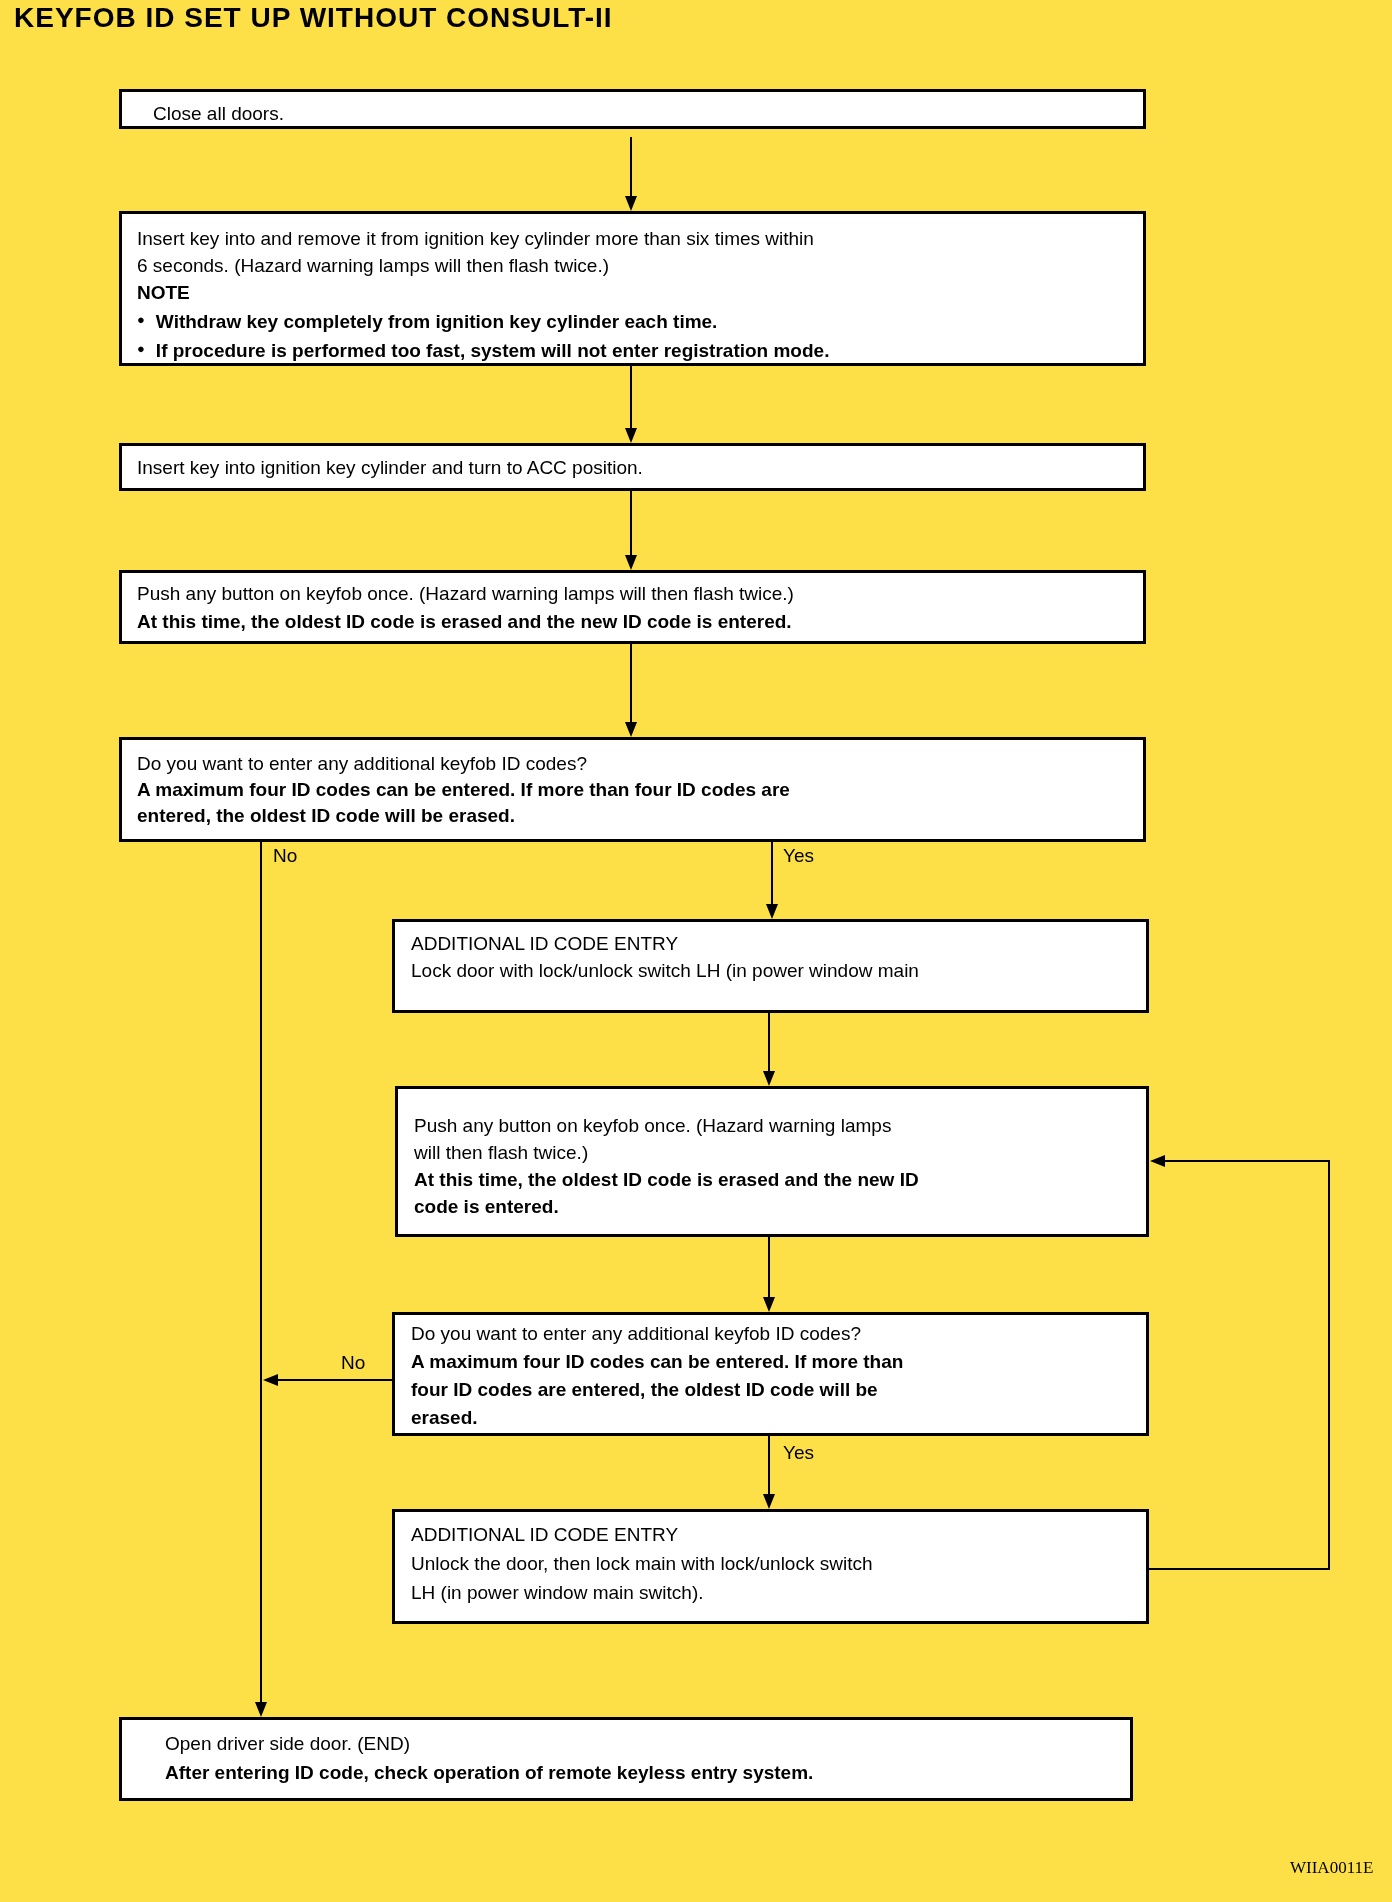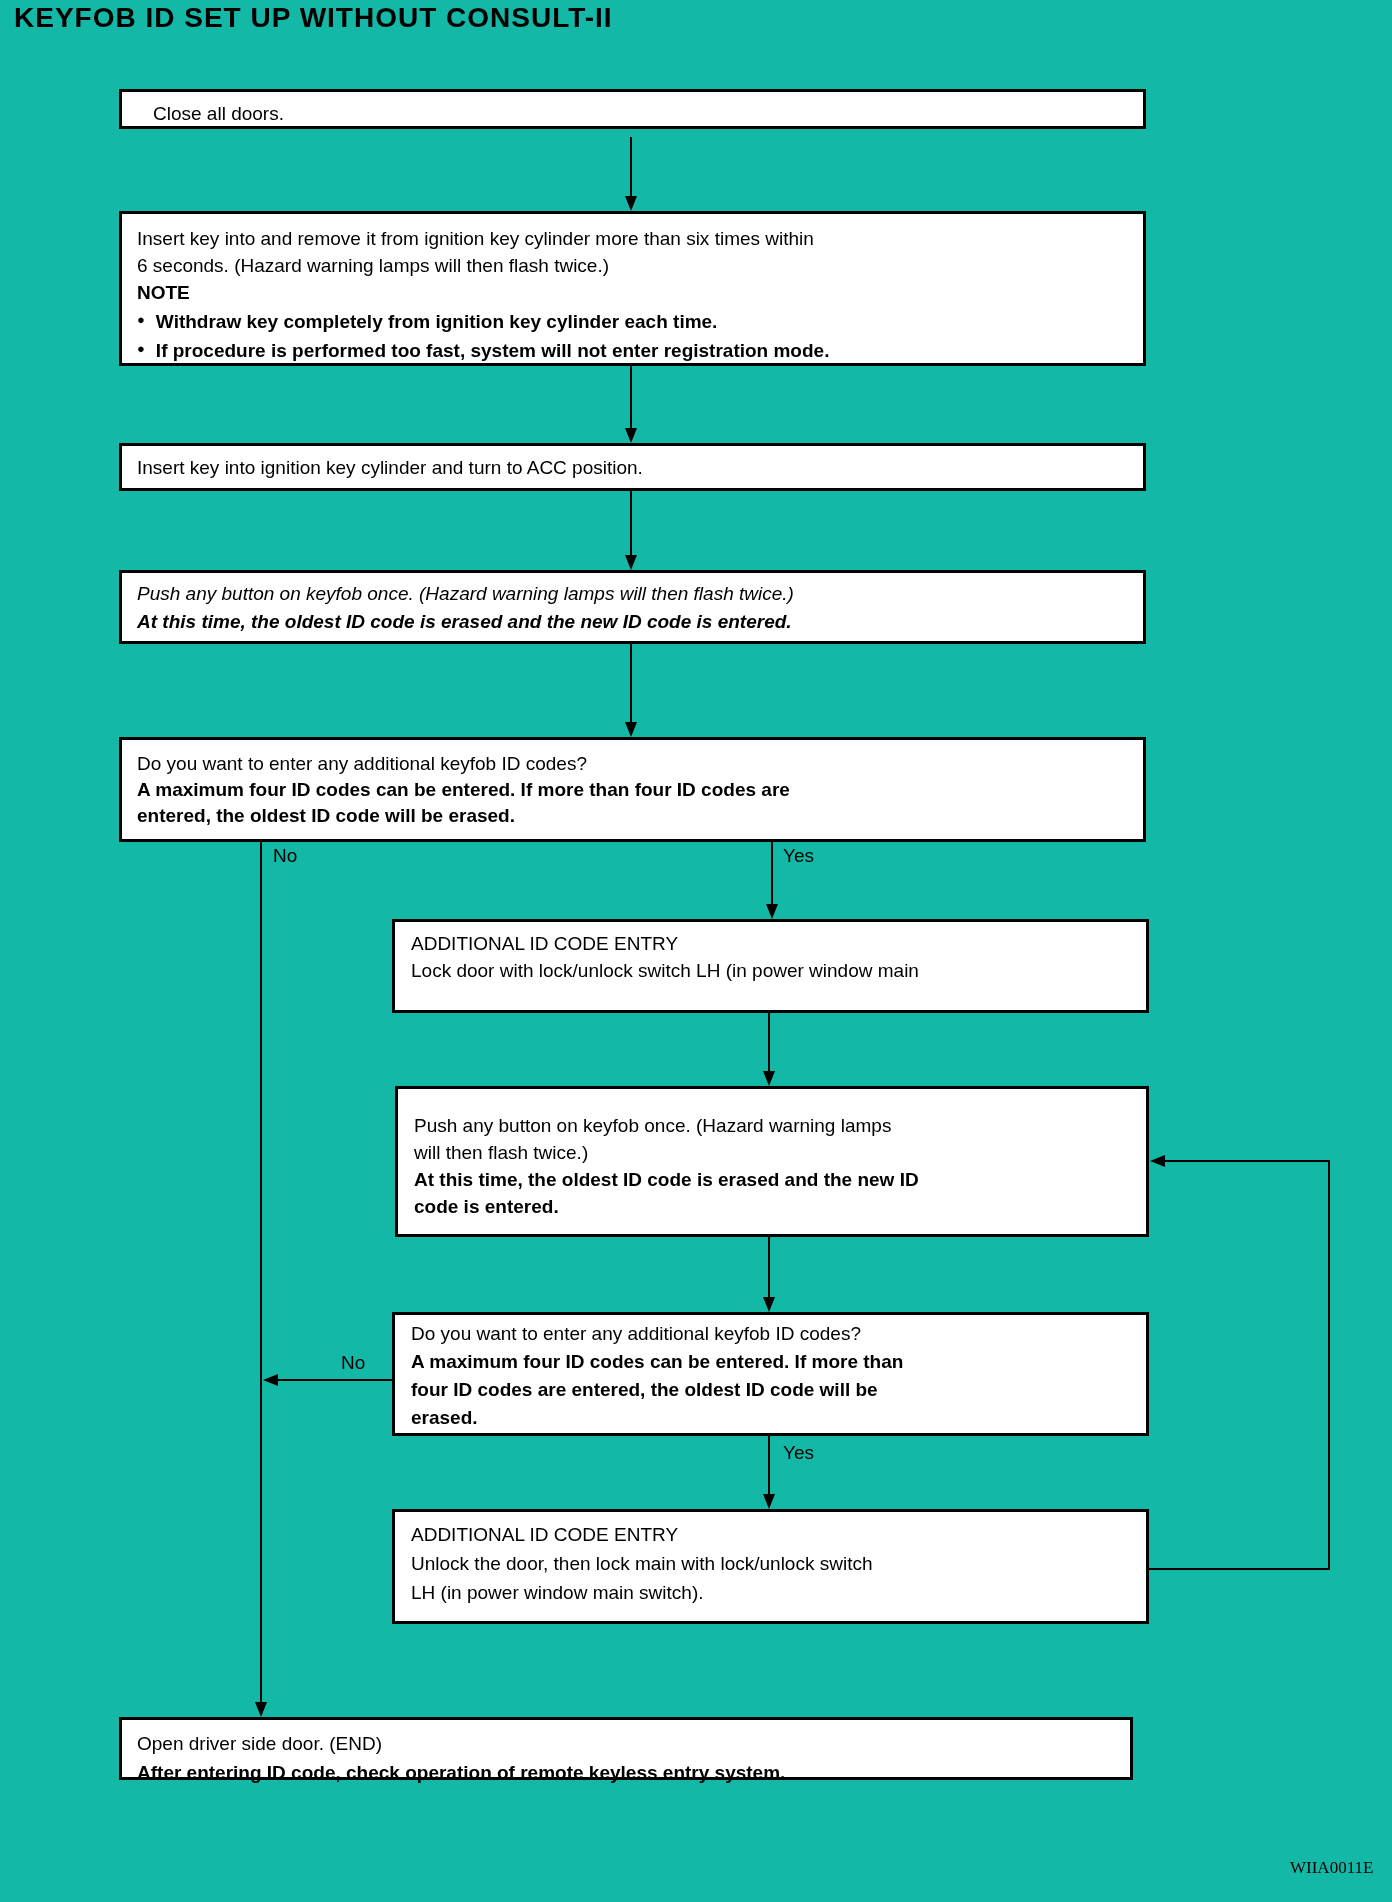--- a/index.html
+++ b/index.html
@@ -1,18 +1,18 @@
 <!DOCTYPE html>
 <html><head>
 <meta charset="utf-8">
 <style>
   html,body { margin:0; padding:0; background:#ffffff; }
   .canvas {
     position:relative; width:1392px; height:1902px;
-    background:#14b8a6; color:#000;
+    background:#fde047; color:#000;
     font-family:"Liberation Sans", sans-serif;
     overflow:hidden;
   }
   .page-title {
     position:absolute; left:14px; top:2px;
     font-size:28px; font-weight:bold; letter-spacing:1px;
     white-space:pre;
   }
   .node {
     position:absolute; border:3px solid #000; background:#fff;
@@ -67,21 +67,21 @@
   <div class="node" style="left:119px; top:443px; width:1027px; height:48px; line-height:26px;">
     <div style="padding:9px 10px 0 15px;">
       <div class="line">Insert key into ignition key cylinder and turn to ACC position.</div>
     </div>
   </div>
 
   <div class="vline" style="left:630px; top:491px; width:2px; height:65px;"></div>
   <div class="arrow-down" style="left:625px; top:555px;"></div>
 
   <div class="node" style="left:119px; top:570px; width:1027px; height:74px; line-height:28px;">
-    <div style="padding:7px 10px 0 15px;font-style:italic;">
+    <div style="padding:7px 10px 0 15px;">
       <div class="line">Push any button on keyfob once. (Hazard warning lamps will then flash twice.)</div>
       <div class="line b">At this time, the oldest ID code is erased and the new ID code is entered.</div>
     </div>
   </div>
 
   <div class="vline" style="left:630px; top:644px; width:2px; height:79px;"></div>
   <div class="arrow-down" style="left:625px; top:722px;"></div>
 
   <div class="node" style="left:119px; top:737px; width:1027px; height:105px; line-height:26px;">
     <div style="padding:11px 10px 0 15px;">
@@ -144,21 +144,21 @@
       <div class="line">Unlock the door, then lock main with lock/unlock switch</div>
       <div class="line">LH (in power window main switch).</div>
     </div>
   </div>
 
   <div class="hline" style="left:1149px; top:1568px; width:181px; height:2px;"></div>
   <div class="vline" style="left:1328px; top:1160px; width:2px; height:410px;"></div>
   <div class="hline" style="left:1164px; top:1160px; width:164px; height:2px;"></div>
   <div class="arrow-left" style="left:1150px; top:1155px;"></div>
 
-  <div class="node" style="left:119px; top:1717px; width:1014px; height:63px; line-height:29px;">
+  <div class="node" style="left:119px; top:1717px; width:1014px; height:84px; line-height:29px;padding-left:28px;">
     <div style="padding:9px 10px 0 15px;">
       <div class="line">Open driver side door. (END)</div>
       <div class="line b">After entering ID code, check operation of remote keyless entry system.</div>
     </div>
   </div>
 
   <div class="figure-code">WIIA0011E</div>
 
 </div>
 

